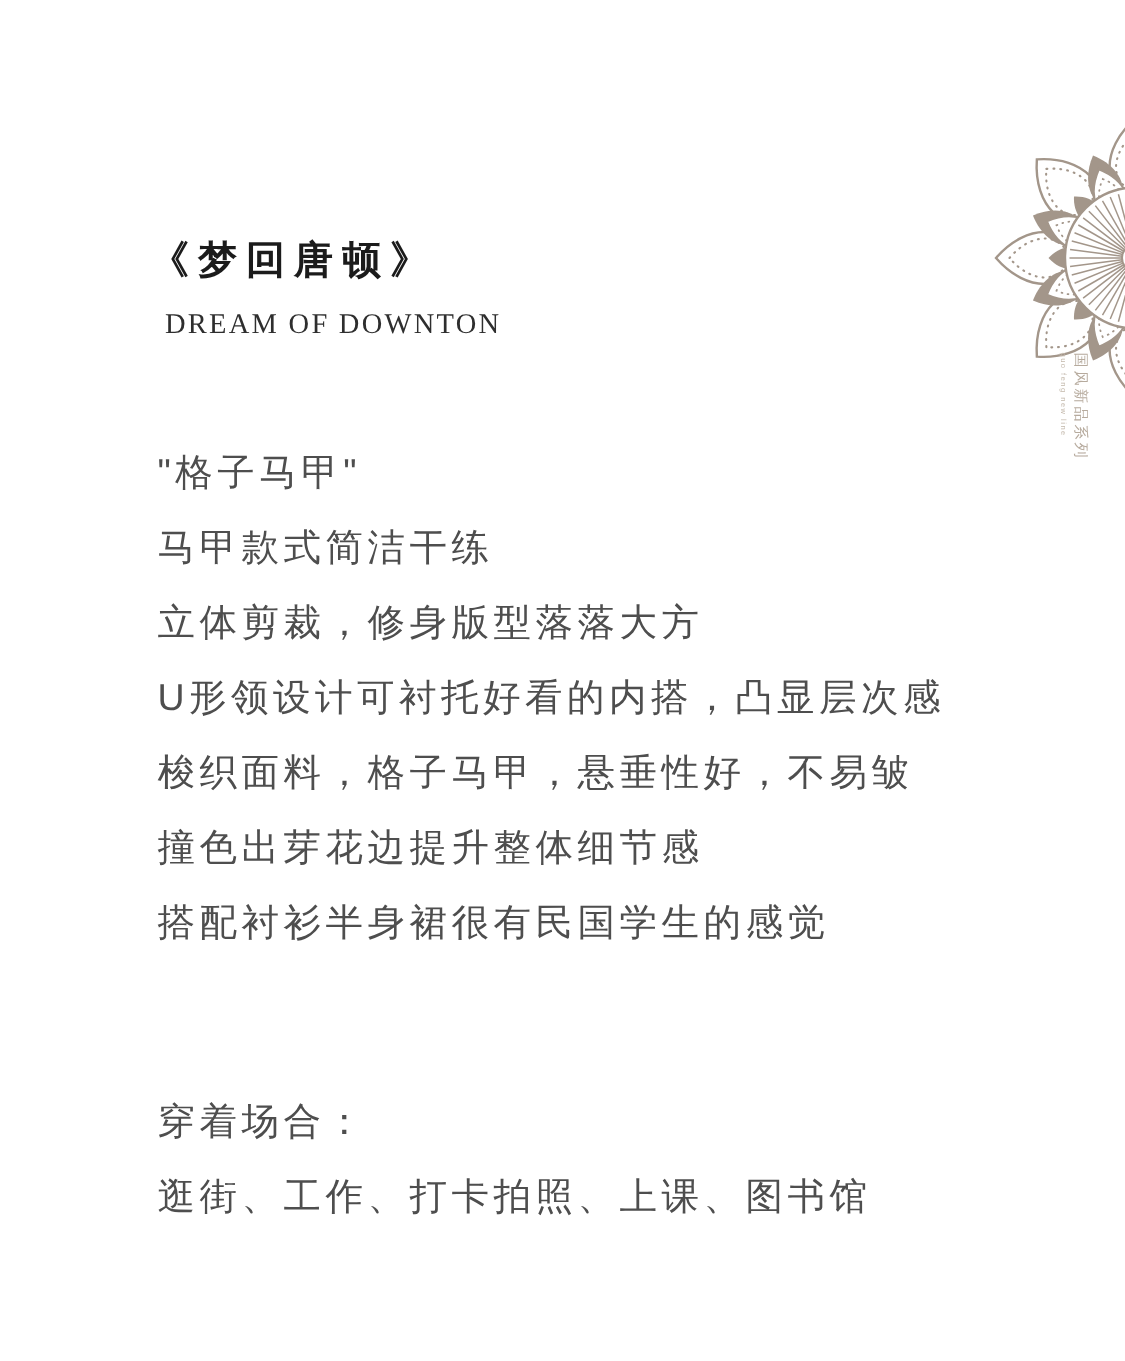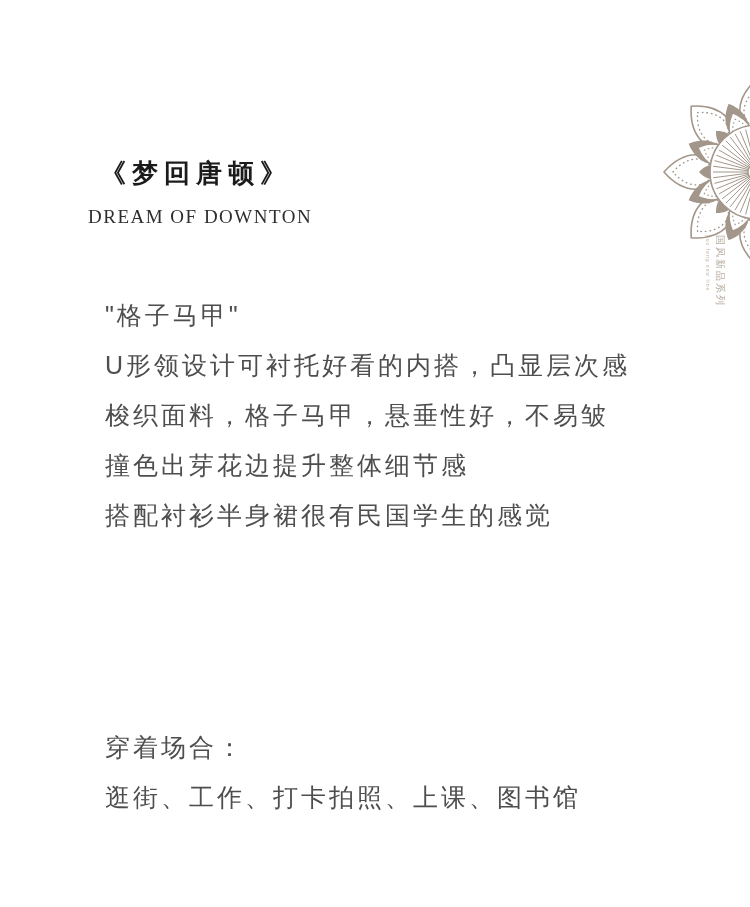--- a/index.html
+++ b/index.html
@@ -19,21 +19,21 @@
     margin: 0;
     font-family: "Liberation Serif", serif;
     font-size: 26px;
     font-weight: 700;
     letter-spacing: 6px;
     color: #1b1b1b;
     white-space: nowrap;
   }
   .subtitle {
     position: absolute;
-    left: 88px;
+    left: 110px;
     top: 206px;
     font-family: "Liberation Serif", serif;
     font-size: 19px;
     font-weight: 400;
     letter-spacing: 1.5px;
     color: #2e2e2e;
     white-space: nowrap;
   }
   .desc {
     position: absolute;
@@ -91,20 +91,22 @@
 </head>
 <body>
 
 <div class="page">
 
   <h1 class="title">《梦回唐顿》</h1>
   <div class="subtitle">DREAM OF DOWNTON</div>
 
   <div class="desc">
     <p>"格子马甲"</p>
+    <p>马甲款式简洁干练</p>
+    <p>立体剪裁，修身版型落落大方</p>
     <p>U形领设计可衬托好看的内搭，凸显层次感</p>
     <p>梭织面料，格子马甲，悬垂性好，不易皱</p>
     <p>撞色出芽花边提升整体细节感</p>
     <p>搭配衬衫半身裙很有民国学生的感觉</p>
   </div>
 
   <div class="occasion">
     <p>穿着场合：</p>
     <p>逛街、工作、打卡拍照、上课、图书馆</p>
   </div>

